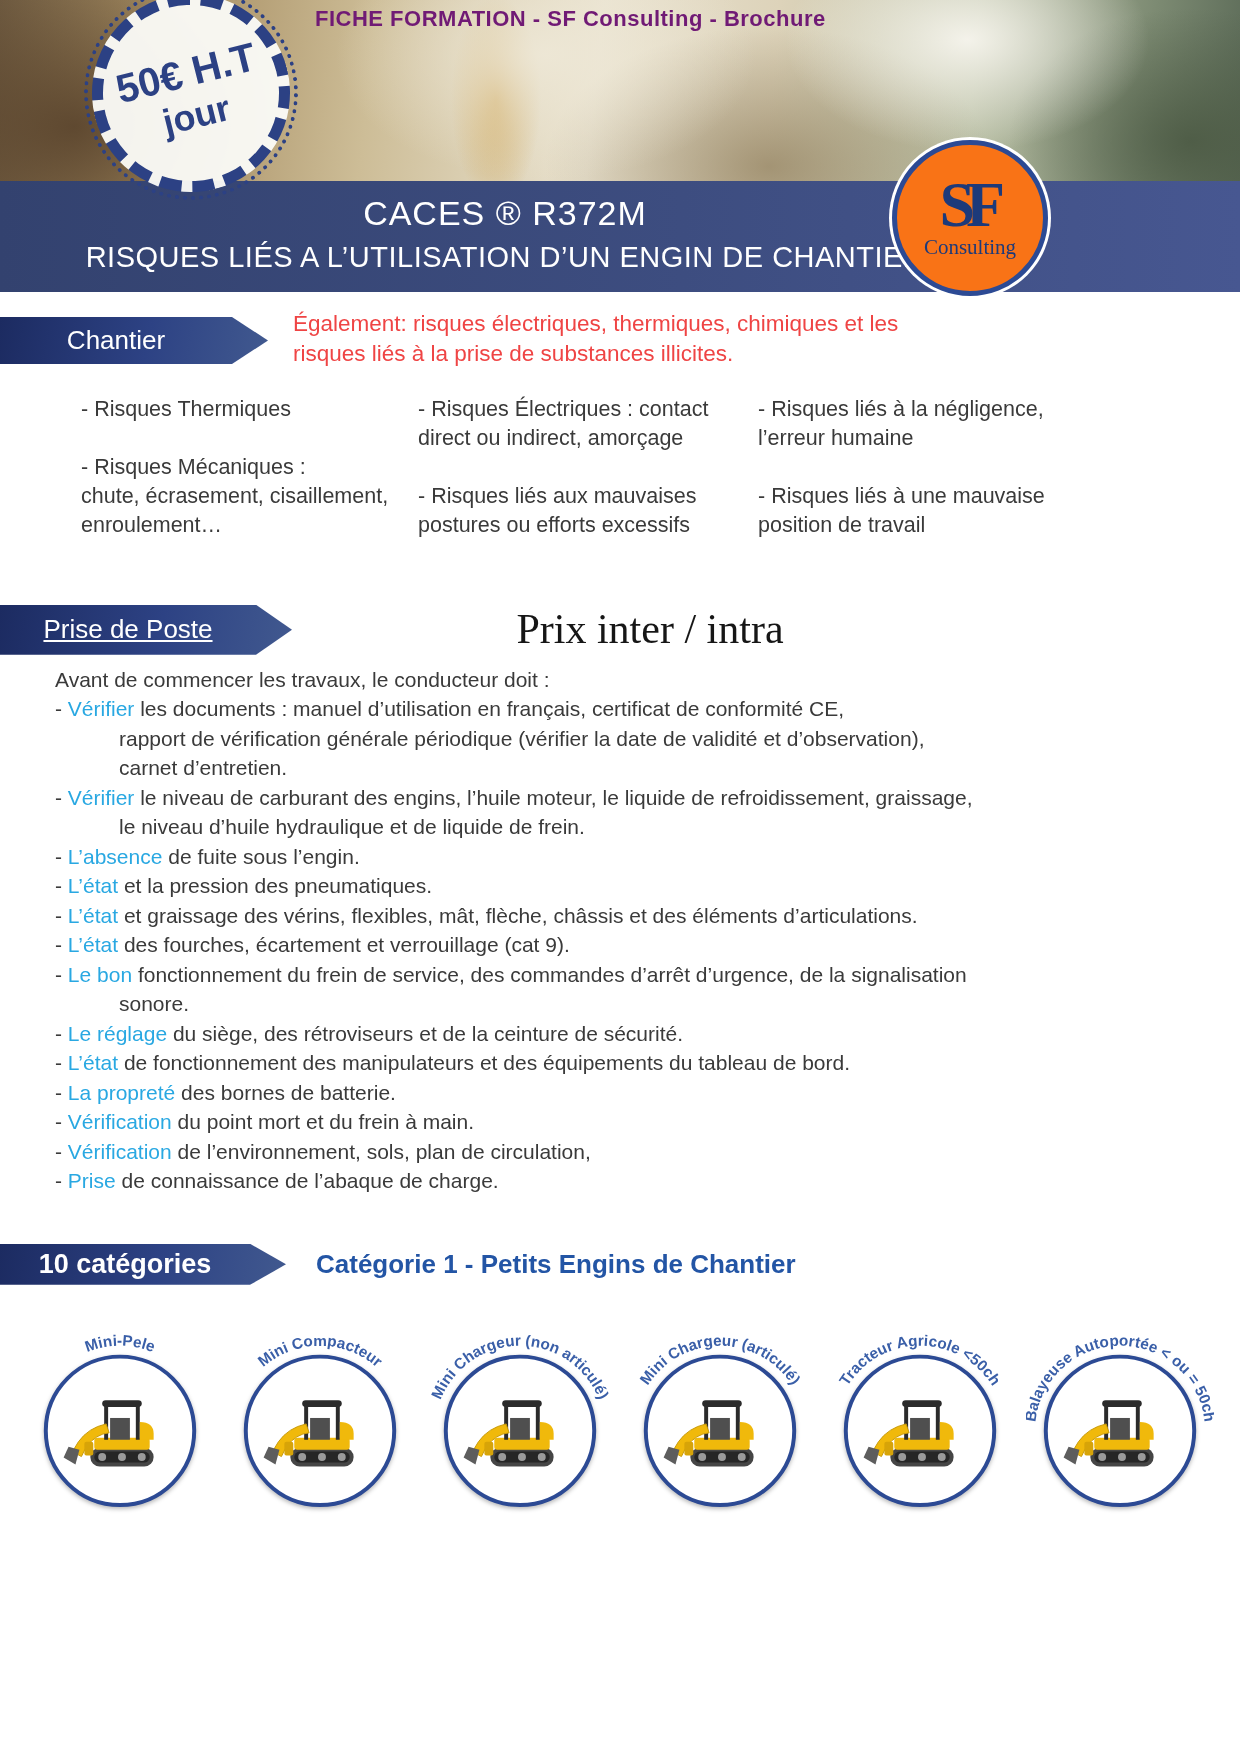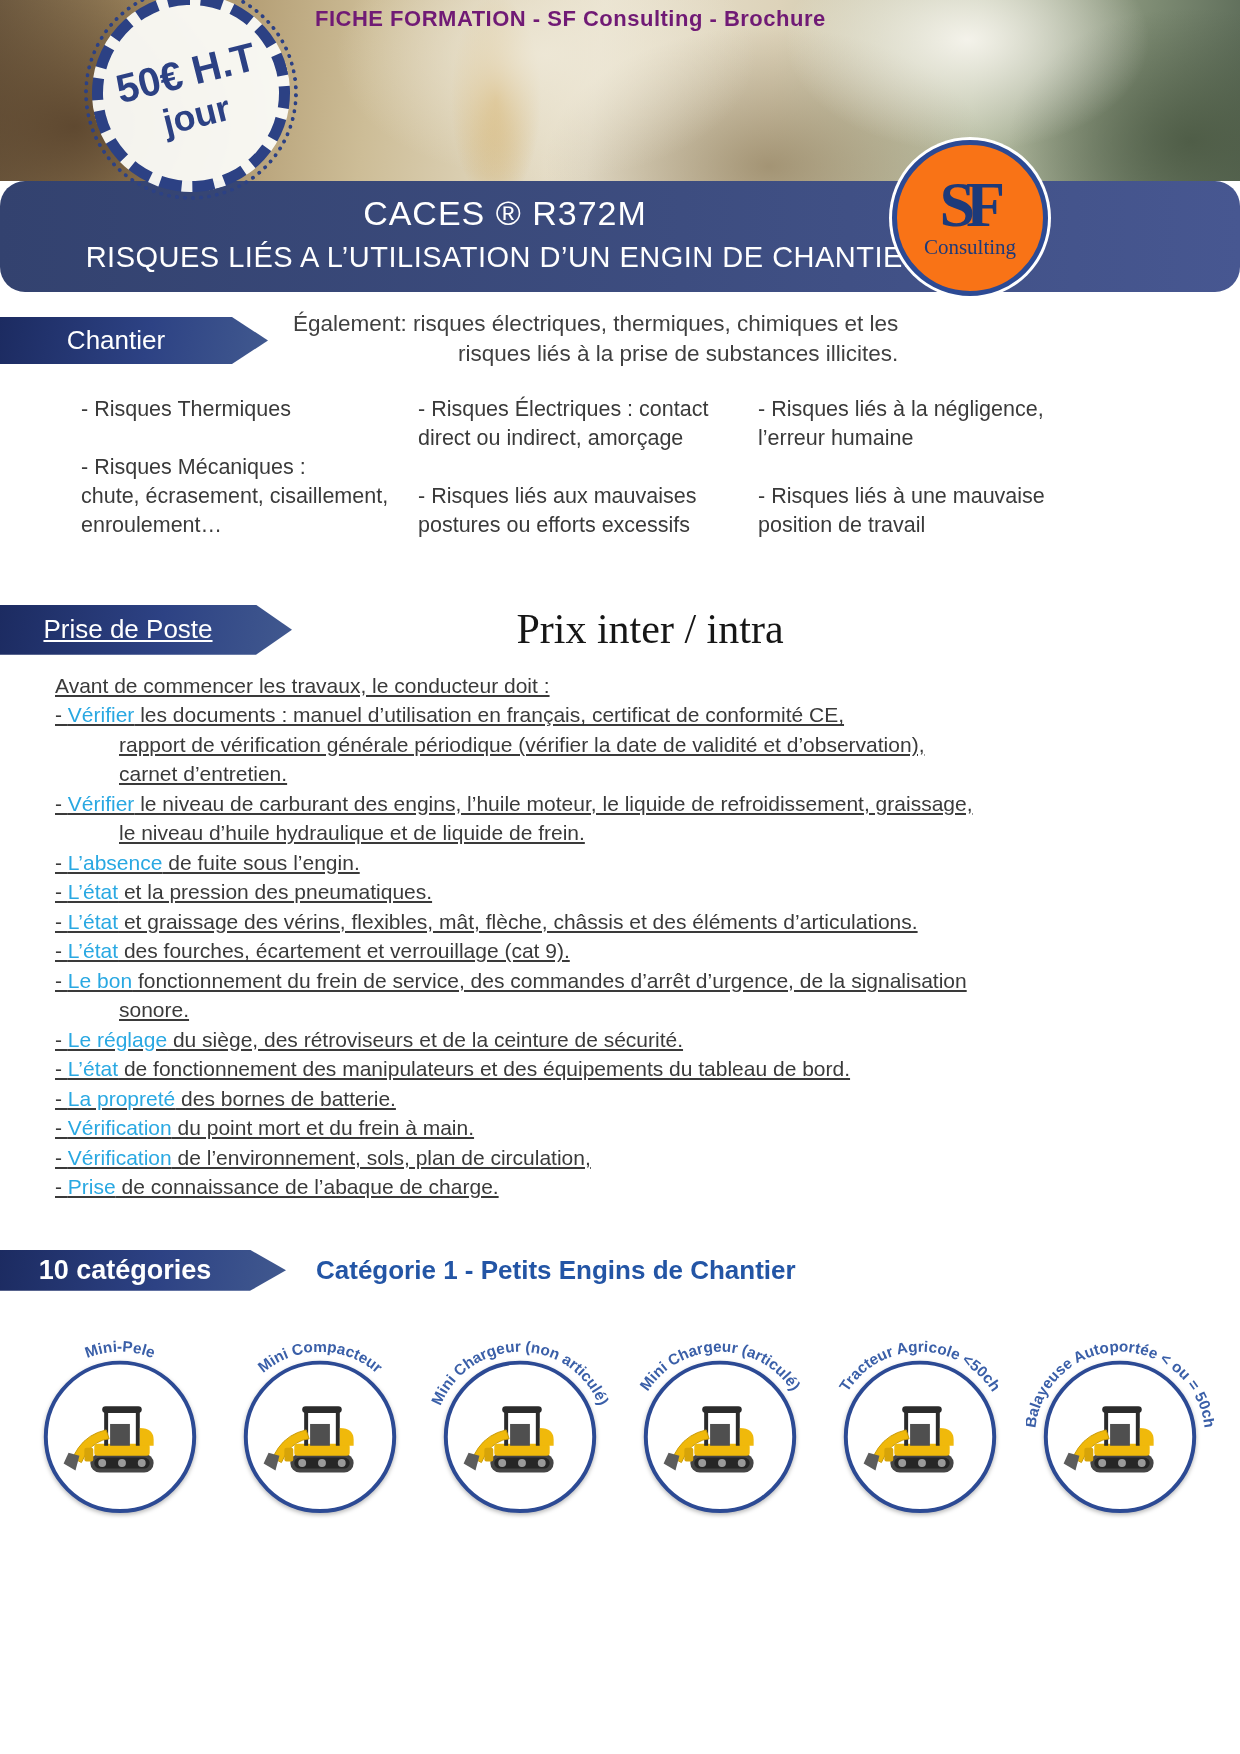--- a/index.html
+++ b/index.html
@@ -21,51 +21,51 @@
              color:#701a75;letter-spacing:.5px;white-space:nowrap;}
   .price-badge{position:absolute;top:-6px;left:92px;width:176px;height:176px;border-radius:50%;
                background:rgba(250,250,246,.96);border:11px dashed #2c4184;
                outline:4px dotted #2c4184;outline-offset:4px;
                transform:rotate(-14deg);display:flex;flex-direction:column;align-items:center;
                justify-content:center;color:#2c4184;font-weight:bold;z-index:4;}
   .pb-line1{font-size:40px;line-height:1;}
   .pb-line2{font-size:36px;line-height:1;margin-top:6px;}
   .banner{position:absolute;top:181px;left:0;right:0;height:111px;box-sizing:border-box;
           background:linear-gradient(90deg,#33426f 0%,#3d4d80 55%,#475791 100%);
-          color:#fff;text-align:center;padding-top:13px;padding-right:230px;border-radius:25px;}
+          color:#fff;text-align:center;padding-top:13px;padding-right:230px;}
   .banner-line1{font-size:34px;letter-spacing:1px;}
   .banner-line2{font-size:29px;margin-top:8px;letter-spacing:.5px;}
   .sf-logo{position:absolute;top:140px;right:192px;width:146px;height:146px;background:#f97316;
            border:5px solid #2c4a94;border-radius:50%;box-shadow:0 0 0 3px #fff;
            display:flex;flex-direction:column;align-items:center;justify-content:center;
            font-family:"Liberation Serif",serif;color:#1d3a7a;z-index:5;}
   .sf-initials{font-size:64px;font-weight:bold;letter-spacing:-0.14em;line-height:.9;text-indent:-0.07em;}
   .sf-name{font-size:21px;margin-top:2px;}
 
   
   .ribbon{background:linear-gradient(100deg,#1c2b61 0%,#2d4284 55%,#41598f 100%);color:#fff;
           display:flex;align-items:center;justify-content:center;box-sizing:border-box;
           clip-path:polygon(0 0,calc(100% - 36px) 0,100% 50%,calc(100% - 36px) 100%,0 100%);
           padding-right:36px;flex:none;}
   .ribbon-risques{width:268px;height:47px;font-size:26px;margin-top:10px;}
   .ribbon-prise{width:292px;height:50px;font-size:26px;}
   .ribbon-cat{width:286px;height:41px;font-size:27px;font-weight:bold;}
 
   
   .risques-row{display:flex;align-items:flex-start;margin-top:15px;}
-  .risques-intro{margin:2px 0 0 25px;font-size:22.5px;line-height:1.33;color:#404040;white-space:pre-wrap;text-align:right;}
+  .risques-intro{margin:2px 0 0 25px;font-size:22.5px;line-height:1.33;color:#ef4444;white-space:pre-wrap;}
   .risk-columns{display:grid;grid-template-columns:337px 340px auto;margin:26px 40px 0 81px;}
   .risk-item{margin:0 0 29px 0;font-size:21.5px;line-height:29px;color:#3a3a3a;white-space:pre-wrap;}
 
   
   .prise-row{position:relative;margin-top:28px;height:64px;}
   .prise-row .ribbon-prise{position:absolute;left:0;top:8px;text-decoration:underline;}
   .price-title{margin:0;text-align:center;font-family:"Liberation Serif",serif;font-weight:normal;
                font-size:42px;color:#161616;padding-left:60px;line-height:64px;}
-  .checklist{margin:10px 40px 0 55px;font-size:21px;color:#3a3a3a;text-decoration:underline;}
+  .checklist{margin:4px 40px 0 55px;font-size:21px;color:#3a3a3a;}
   .chk{margin:0;line-height:29.5px;padding-left:64px;text-indent:-64px;white-space:pre-wrap;}
   .chk .hl{color:#29a8e2;}
 
   
   .cat-row{display:flex;align-items:center;margin-top:48px;}
   .cat-heading{margin:0 0 0 30px;font-size:26px;color:#2355a5;font-weight:bold;}
   .badges{display:flex;justify-content:space-between;padding:0 26px;margin-top:24px;}
   .badge-circle{fill:#ffffff;stroke:#2c4a94;stroke-width:4;filter:drop-shadow(0 2px 2px rgba(0,0,0,.28));}
   .arc-text{fill:#3a5fa8;font-size:15.5px;font-weight:bold;font-family:"Liberation Sans",sans-serif;}
 </style>

